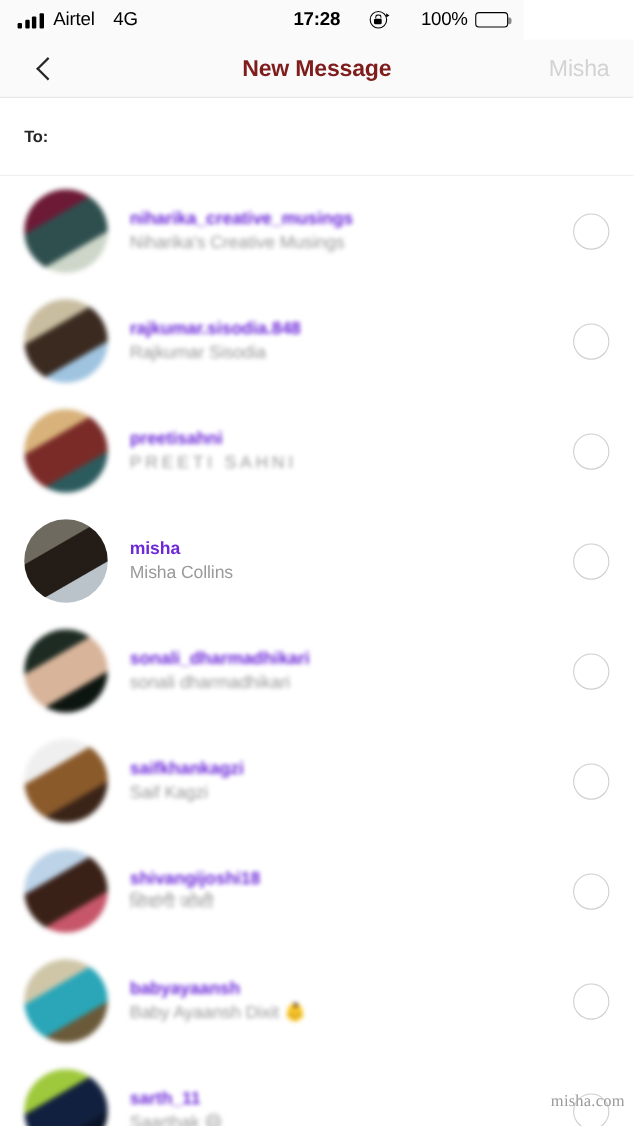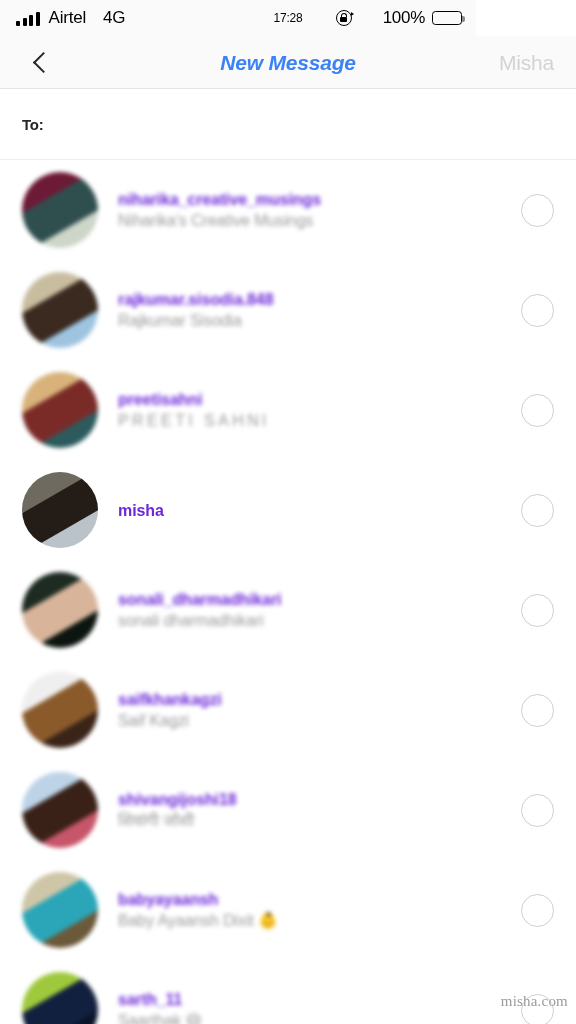--- a/index.html
+++ b/index.html
@@ -21,21 +21,21 @@
   .signal { display:flex; align-items:flex-end; gap:2.5px; height:15px; }
   .signal i { display:block; width:4px; background:#000; border-radius:1px; }
   .signal i:nth-child(1){ height:5px; }
   .signal i:nth-child(2){ height:8px; }
   .signal i:nth-child(3){ height:11px; }
   .signal i:nth-child(4){ height:14px; }
   .carrier { font-size:17px; color:#000; letter-spacing:-0.2px; }
   .netmode { font-size:17px; color:#000; margin-left:8px; letter-spacing:-0.2px; }
 
   .sb-center { position:absolute; left:0; width:576px; text-align:center;
-               font-size:12px; font-weight:normal; color:#000; letter-spacing:-0.2px; }
+               font-size:17px; font-weight:bold; color:#000; letter-spacing:-0.2px; }
 
   .sb-right { position:absolute; right:14px; display:flex; align-items:center; gap:7px; }
   .rotlock { width:16px; height:16px; position:relative; }
   .rotlock .ring { position:absolute; inset:0; border:1.6px solid #000; border-radius:50%; }
   .rotlock .shackle { position:absolute; left:5.2px; top:3px; width:5.6px; height:4px;
                       border:1.5px solid #000; border-bottom:none; border-radius:3px 3px 0 0; }
   .rotlock .body { position:absolute; left:4.6px; top:6.6px; width:6.8px; height:5.4px; background:#000; border-radius:1px; }
   .rotlock .arrow { position:absolute; right:-2px; top:2px; width:0;height:0;
                     border-left:3.5px solid #000; border-top:2.6px solid transparent; border-bottom:2.6px solid transparent; }
   .battpct { font-size:17px; color:#000; letter-spacing:-0.3px;margin-left:24px; }
@@ -47,21 +47,21 @@
   
   .navbar {
     position:absolute; top:36px; left:0; width:576px; height:53px;
     background:#fafafa; border-bottom:1px solid #e3e3e3;
   }
   .back-btn { position:absolute; left:16px; top:0; height:53px; width:50px;
               display:flex; align-items:center; justify-content:center; }
   .chev { width:15px; height:15px; border-left:2.2px solid #262626; border-bottom:2.2px solid #262626;
           transform:rotate(45deg); margin-left:4px; }
   .nav-title { position:absolute; left:0; width:576px; line-height:53px; text-align:center;
-               font-size:21px; font-weight:bold; color:#3b82f6; letter-spacing:-0.2px;font-style:italic; }
+               font-size:21px; font-weight:bold; color:#7f1d1d; letter-spacing:-0.2px; }
   .next-btn { position:absolute; right:22px; top:0; height:53px; display:flex; align-items:center;
               font-size:21px; color:#d3d3d3; letter-spacing:-0.2px; }
 
   
   .searchrow {
     position:absolute; top:89px; left:0; width:576px; height:71px;
     background:#ffffff; border-bottom:1px solid #efefef;
     display:flex; align-items:center;
   }
   .to-label { margin-left:22px; font-size:15px; color:#262626; font-weight:600; letter-spacing:-0.2px; }
@@ -163,20 +163,21 @@
           <div class="fname spaced">PREETI SAHNI</div>
         </div>
         <div class="select-circle"></div>
       </div>
       <div class="row">
         <div class="avatar">
           <div class="ph" style="background: linear-gradient(150deg, rgb(111, 106, 96) 0%, rgb(111, 106, 96) 34%, rgb(36, 28, 22) 35%, rgb(36, 28, 22) 68%, rgb(185, 195, 201) 69%, rgb(185, 195, 201) 100%);"></div>
         </div>
         <div class="texts">
           <div class="uname">misha</div>
+          <div class="fname">Misha Collins</div>
         </div>
         <div class="select-circle"></div>
       </div>
       <div class="row blur-s">
         <div class="avatar blur-a">
           <div class="ph" style="background: linear-gradient(150deg, rgb(29, 43, 34) 0%, rgb(29, 43, 34) 34%, rgb(216, 180, 154) 35%, rgb(216, 180, 154) 68%, rgb(13, 21, 16) 69%, rgb(13, 21, 16) 100%);"></div>
         </div>
         <div class="texts">
           <div class="uname">sonali_dharmadhikari</div>
           <div class="fname">sonali dharmadhikari</div>

